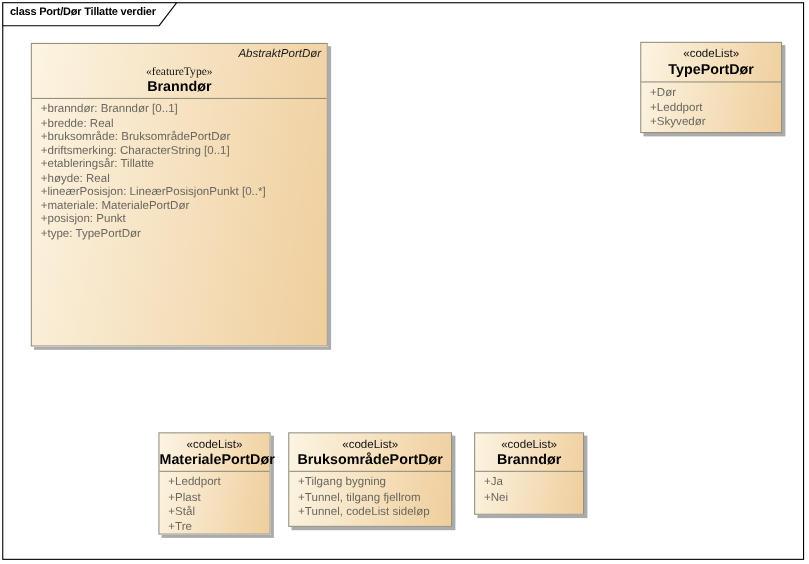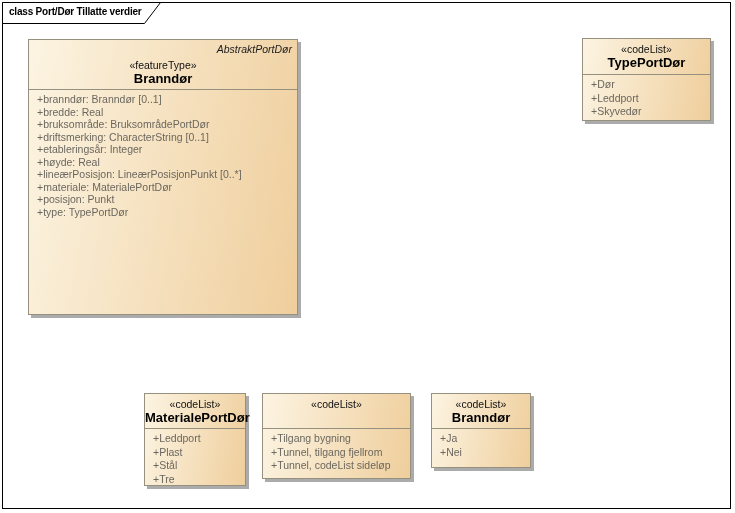--- a/index.html
+++ b/index.html
@@ -38,21 +38,21 @@
     border-bottom:1px solid var(--box-border);
     text-align:center;flex:0 0 auto;
   }
   .annot{
     text-align:right;font-style:italic;font-size:10.5px;color:#1c1c1c;
     padding:3px 5px 0 0;line-height:12px;
   }
   .stereo{font-size:10.5px;color:#101010;line-height:13px;}
   .cname{font-size:13px;font-weight:bold;color:#000;line-height:13px;}
   .codelist .box-header{padding-top:4px;}
-  .mainbox .stereo{margin-top:4px;}
+  .mainbox .stereo{margin-top:4px;font-family:Liberation Serif, serif;}
 
   .attrs{padding-top:3px;flex:1 1 auto;overflow:hidden;}
   .attr-row{display:flex;font-size:10.5px;color:var(--attr-text);line-height:12.5px;white-space:nowrap;}
   .codelist .attr-row{line-height:13.5px;}
   .plus{flex:0 0 13px;padding-left:8px;}
   .attr-text{flex:1 1 auto;}
 </style>
 </head>
 <body>
 
@@ -83,21 +83,21 @@
         <div class="attr-row">
           <span class="plus">+</span>
           <span class="attr-text">bruksområde: BruksområdePortDør</span>
         </div>
         <div class="attr-row">
           <span class="plus">+</span>
           <span class="attr-text">driftsmerking: CharacterString [0..1]</span>
         </div>
         <div class="attr-row">
           <span class="plus">+</span>
-          <span class="attr-text">etableringsår: Integer</span>
+          <span class="attr-text">etableringsår: Tillatte</span>
         </div>
         <div class="attr-row">
           <span class="plus">+</span>
           <span class="attr-text">høyde: Real</span>
         </div>
         <div class="attr-row">
           <span class="plus">+</span>
           <span class="attr-text">lineærPosisjon: LineærPosisjonPunkt [0..*]</span>
         </div>
         <div class="attr-row">
@@ -157,20 +157,21 @@
         <div class="attr-row">
           <span class="plus">+</span>
           <span class="attr-text">Tre</span>
         </div>
       </div>
   </div>
 
   <div class="uml-box codelist" style="left:259px;top:390px;width:149px;height:86px;">
     <div class="box-header" style="height:35px;">
       <div class="stereo">«codeList»</div>
+      <div class="cname">BruksområdePortDør</div>
     </div>
     <div class="attrs">
         <div class="attr-row">
           <span class="plus">+</span>
           <span class="attr-text">Tilgang bygning</span>
         </div>
         <div class="attr-row">
           <span class="plus">+</span>
           <span class="attr-text">Tunnel, tilgang fjellrom</span>
         </div>

